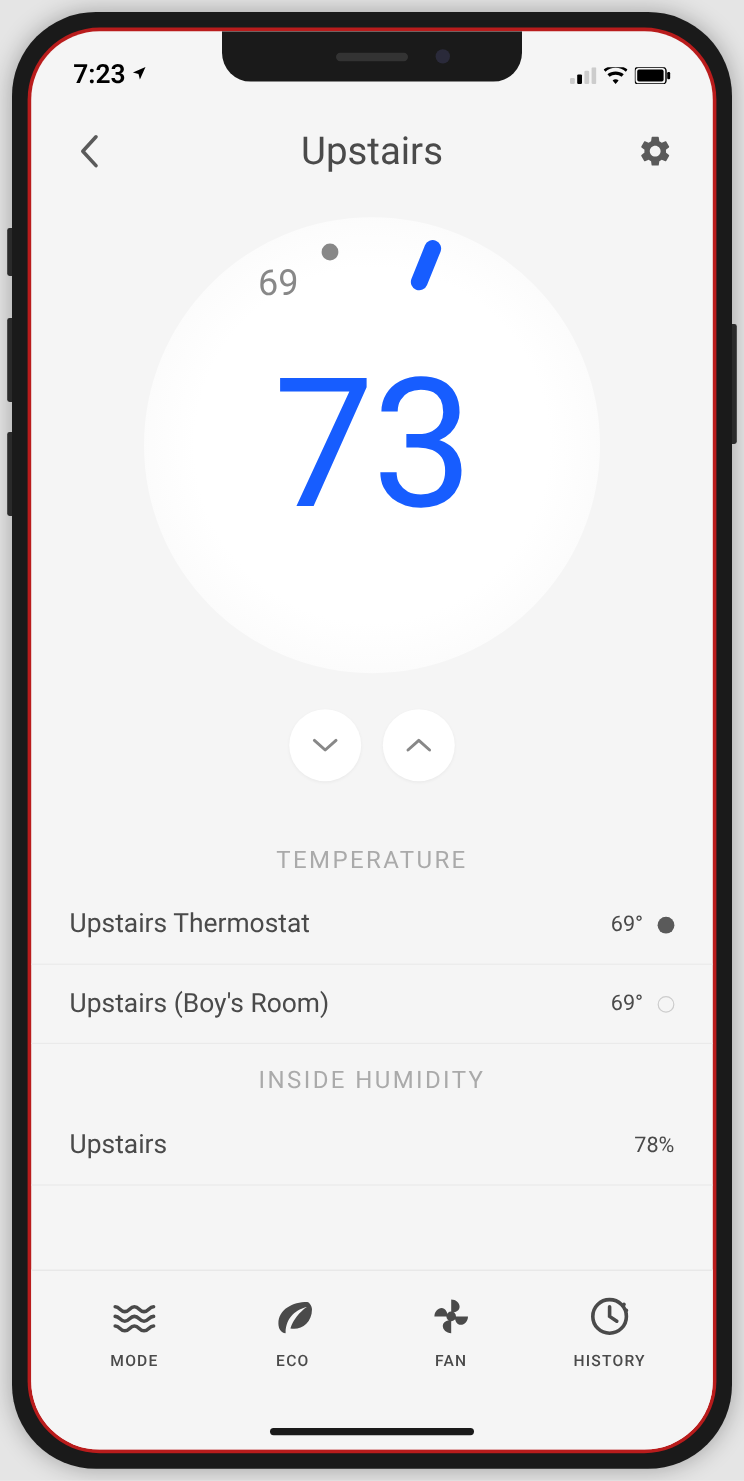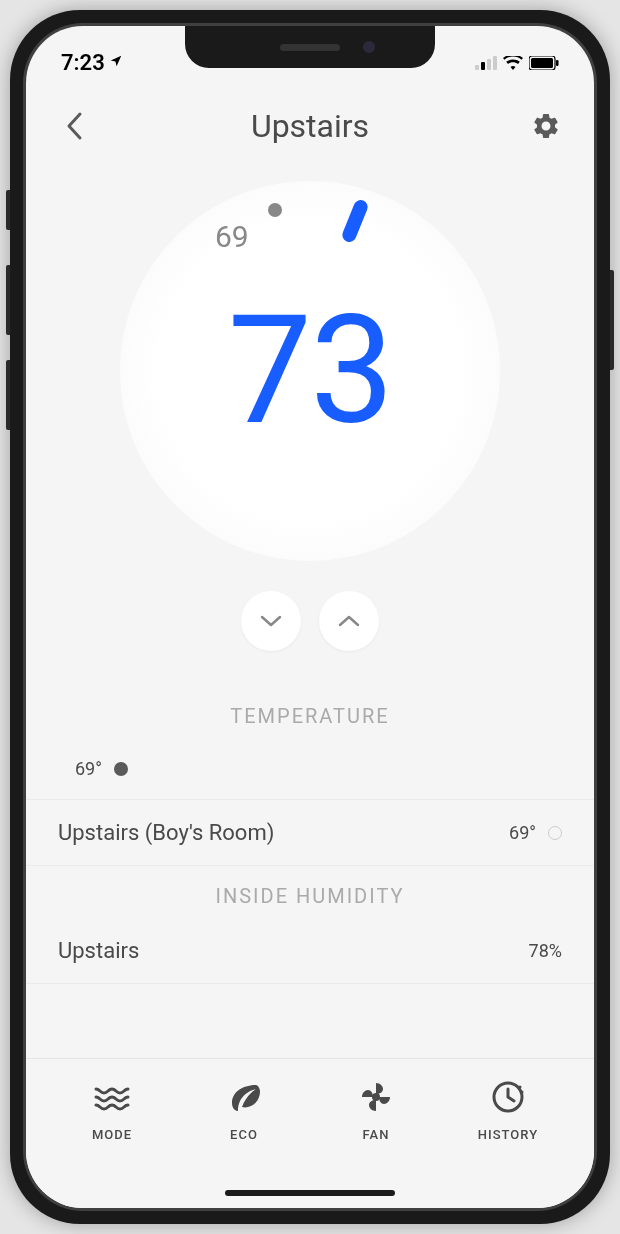--- a/index.html
+++ b/index.html
@@ -21,21 +21,21 @@
       height: 1214px;
       background: #1a1a1a;
       border-radius: 70px;
       padding: 13px;
       box-shadow: 0 0 20px rgba(0,0,0,0.3);
       position: relative;
     }
     .phone-inner {
       width: 100%;
       height: 100%;
-      background: #404040;
+      background: #b91c1c;
       border-radius: 60px;
       padding: 3px;
     }
     .screen {
       width: 100%;
       height: 100%;
       background: #f5f5f5;
       border-radius: 57px;
       overflow: hidden;
       position: relative;
@@ -385,20 +385,21 @@
         <div class="temp-btn">
           <svg width="24" height="14" viewBox="0 0 24 14" fill="none" stroke="#888" stroke-width="2.5" stroke-linecap="round" stroke-linejoin="round">
               <polyline points="3,11 12,3 21,11"></polyline>
             </svg>
         </div>
       </div>
 
       <div class="section-label">TEMPERATURE</div>
 
       <div class="list-row">
+        <div class="row-label">Upstairs Thermostat</div>
         <div class="row-value-group">
           <div class="row-value">69°</div>
           <div class="radio-dot radio-filled"></div>
         </div>
       </div>
 
       <div class="list-row">
         <div class="row-label">Upstairs (Boy's Room)</div>
         <div class="row-value-group">
           <div class="row-value">69°</div>

